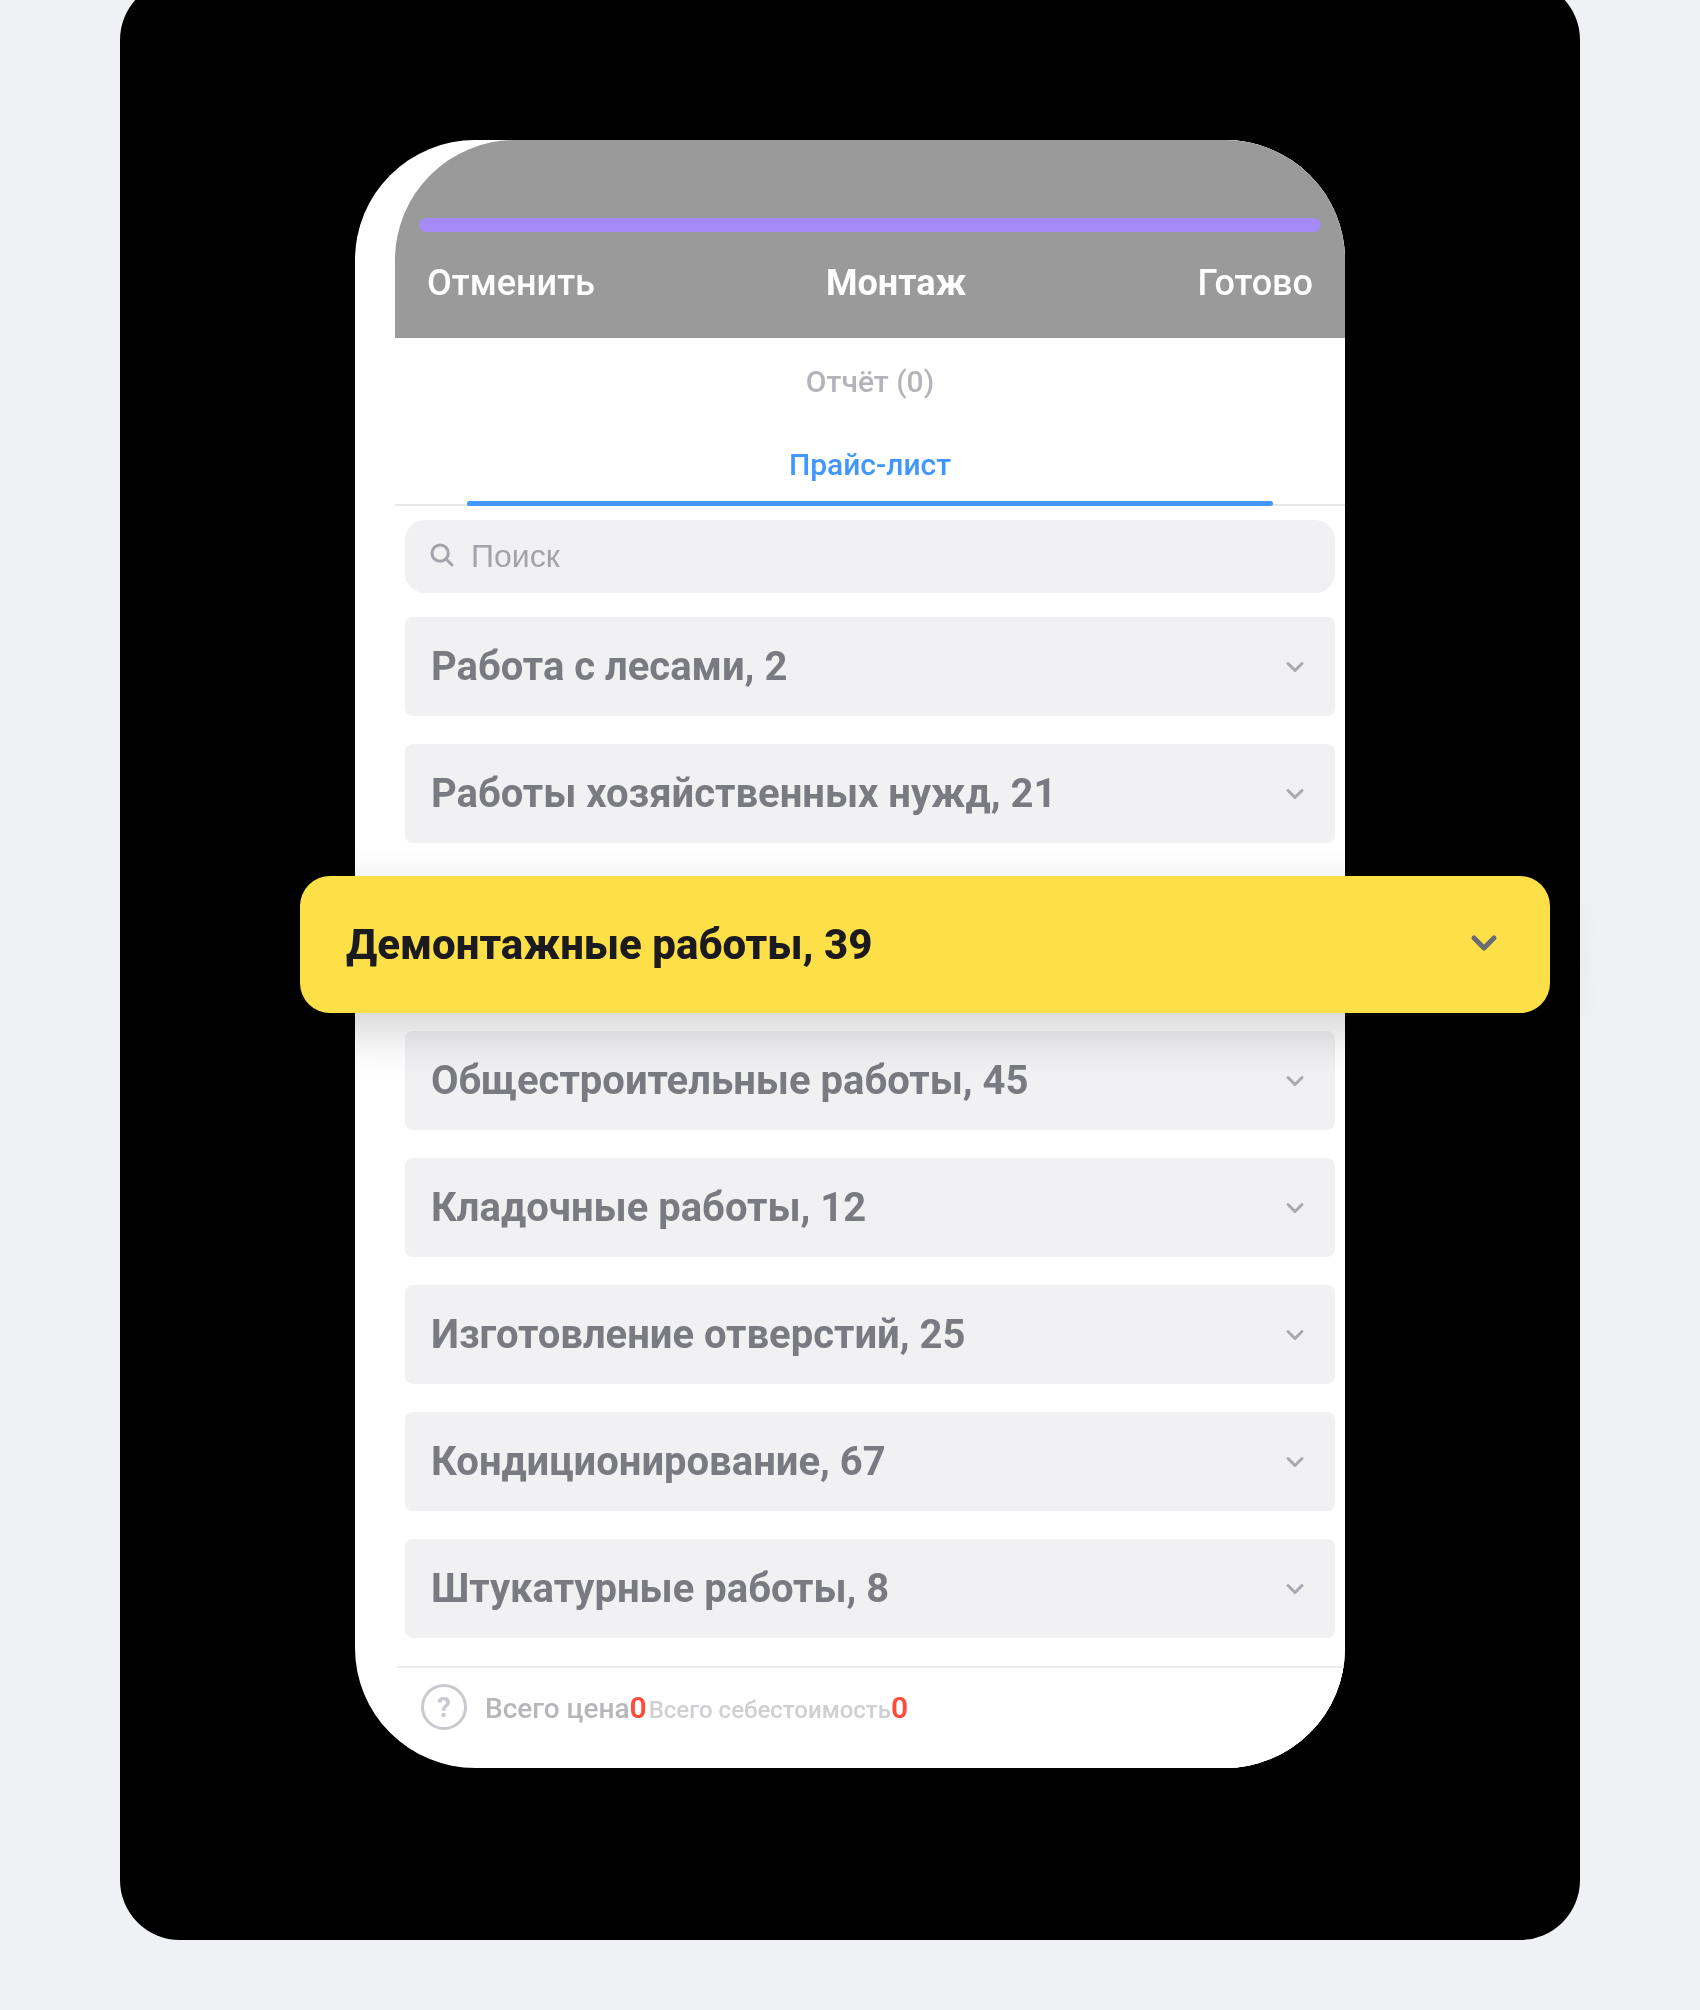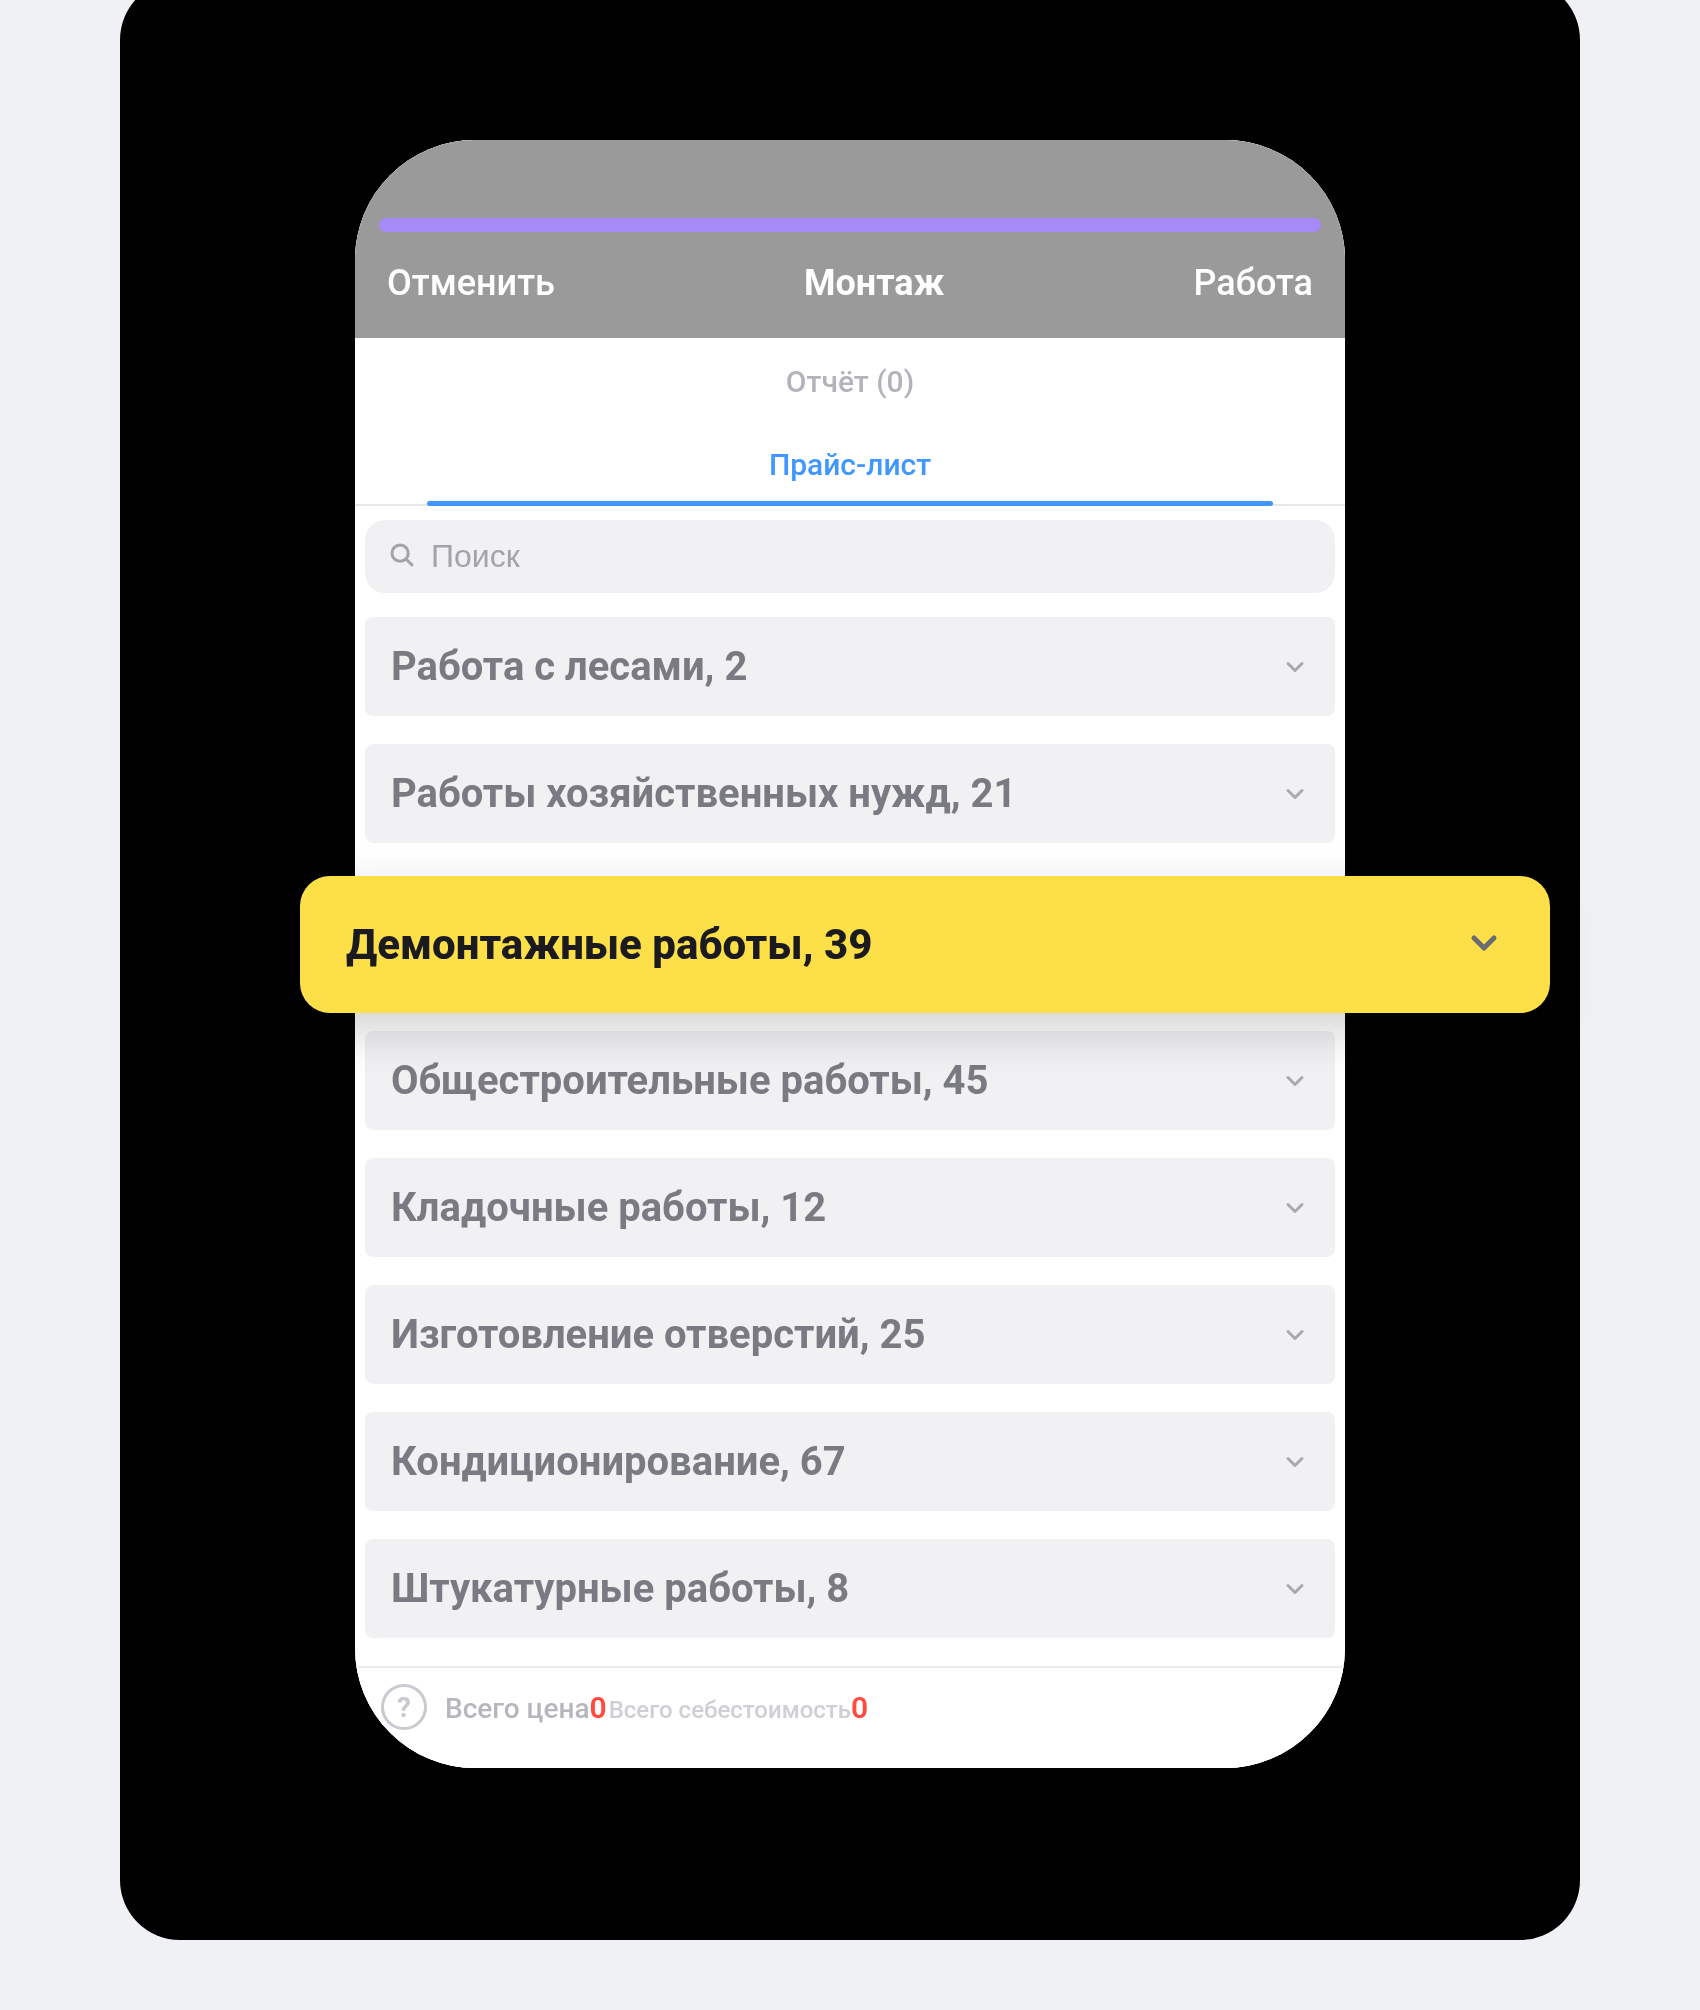--- a/index.html
+++ b/index.html
@@ -29,20 +29,21 @@
     border-radius: 120px;
     overflow: visible;
     margin-top: 48px;
     margin-bottom: 60px;
     box-shadow: 0 0 0 0 rgba(0,0,0,0);
   }
   .phone-inner {
     background: #fff;
     border-radius: 120px;
     overflow: hidden;
+    margin-left: 40px;
   }
   
   .status-area {
     background: #9a9a9a;
     padding-top: 78px;
   }
   .accent-bar {
     height: 14px;
     margin: 0 24px;
     border-radius: 7px;
@@ -186,21 +187,21 @@
 
 <div class="stage">
   <div class="phone">
     <div class="phone-inner">
 
       <div class="status-area">
         <div class="accent-bar"></div>
         <div class="nav-row">
           <div class="nav-cancel">Отменить</div>
           <div class="nav-title">Монтаж</div>
-          <div class="nav-done">Работа</div>
+          <div class="nav-done">Готово</div>
         </div>
       </div>
 
       <div class="tabs">
         <div class="tab">Отчёт (0)</div>
         <div class="tab active">Прайс-лист</div>
       </div>
 
       <div class="search-wrap">
         <div class="search">

